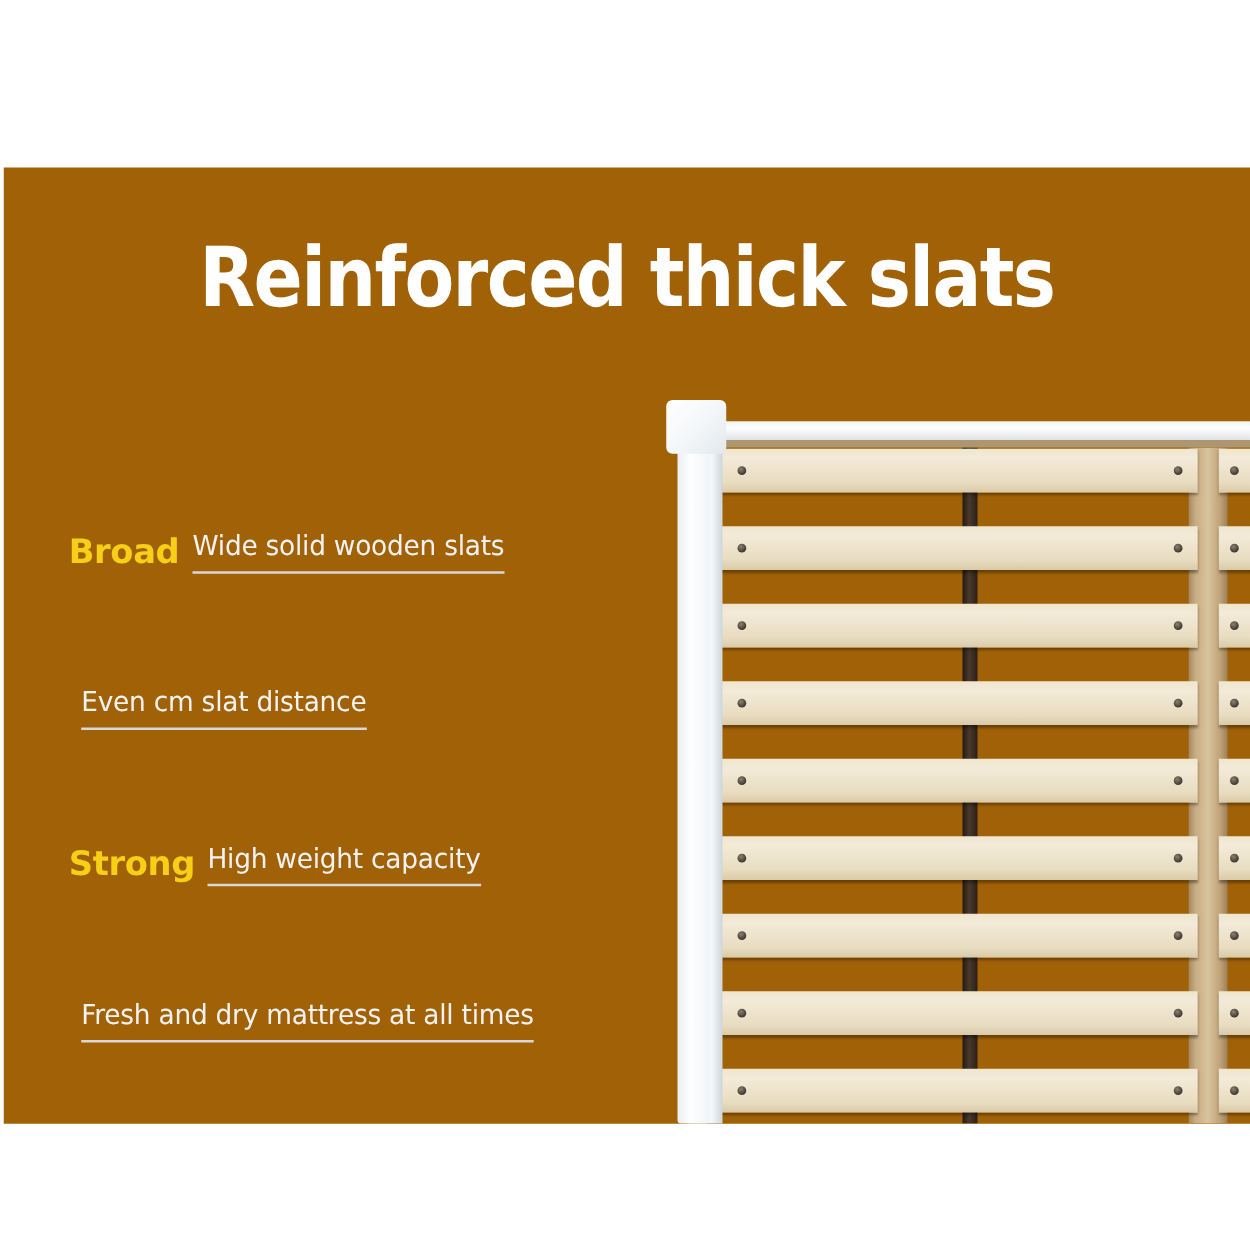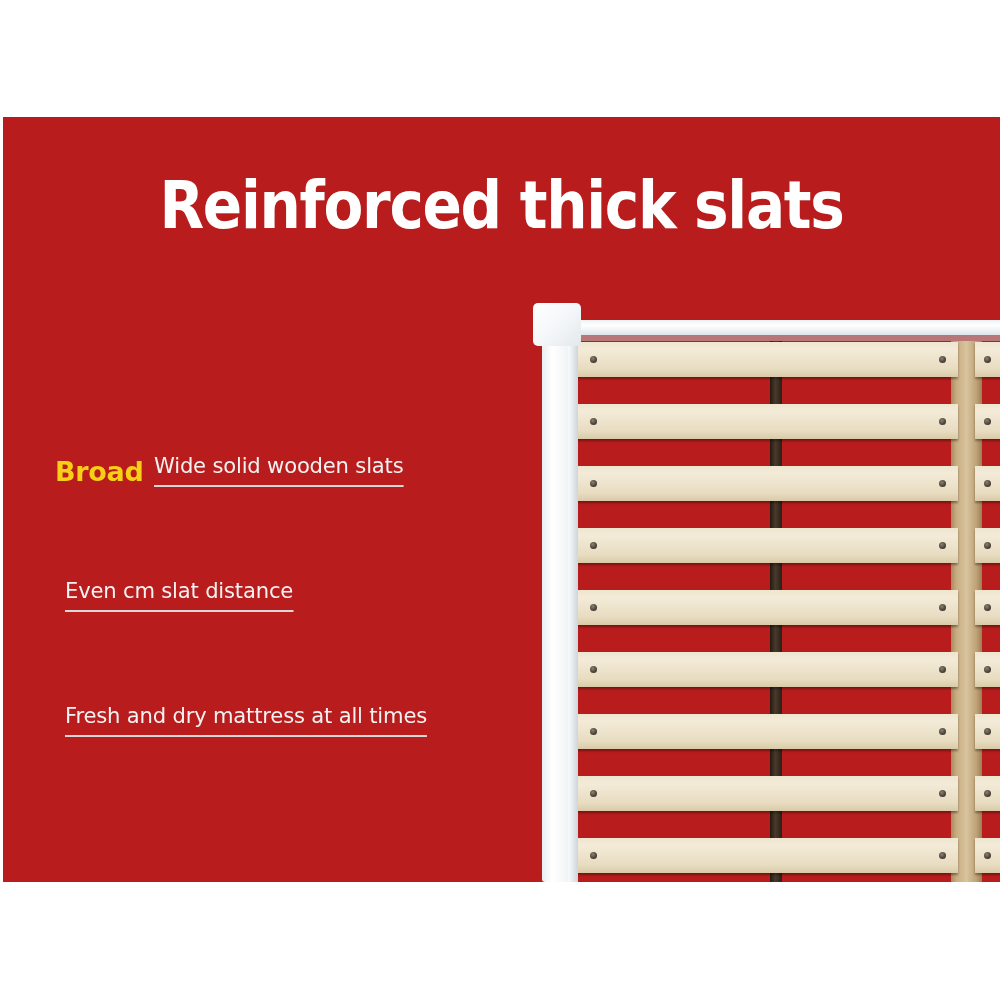--- a/index.html
+++ b/index.html
@@ -12,24 +12,24 @@
     height: 1000px;
     font-family: "Liberation Sans", sans-serif;
     overflow: hidden;
     position: relative;
   }
 
   
   #panel {
     position: absolute;
     left: 3px;
-    top: 117px;
+    top: 134px;
     width: 997px;
     height: 765px;
-    background: #b91c1c;
+    background: #a16207;
     overflow: hidden;
   }
 
   
   #headline {
     position: absolute;
     left: 0;
     top: 50px;
     width: 997px;
     text-align: center;
@@ -45,21 +45,21 @@
 
   
   #features {
     position: absolute;
     left: 52px;
     top: 245px;
     width: 470px;
   }
   .feature {
     display: flex;
-    align-items: flex-end;
+    align-items: center;
     height: 125px;
   }
   .feature-term {
     color: #f7cf16;
     font-family: "DejaVu Sans", sans-serif;
     font-weight: bold;
     font-size: 27px;
     letter-spacing: -0.3px;
     white-space: nowrap;
     flex: 0 0 auto;
@@ -200,20 +200,24 @@
 
     <div class="feature">
       <span class="feature-term">Broad</span>
       <span class="feature-desc">Wide solid wooden slats</span>
     </div>
 
     <div class="feature">
       <span class="feature-desc">Even cm slat distance</span>
     </div>
 
+    <div class="feature">
+      <span class="feature-term">Strong</span>
+      <span class="feature-desc">High weight capacity</span>
+    </div>
 
     <div class="feature">
       <span class="feature-desc">Fresh and dry mattress at all times</span>
     </div>
 
   </div>
 
   <div id="bed">
 
     <div class="rail-top"></div>

